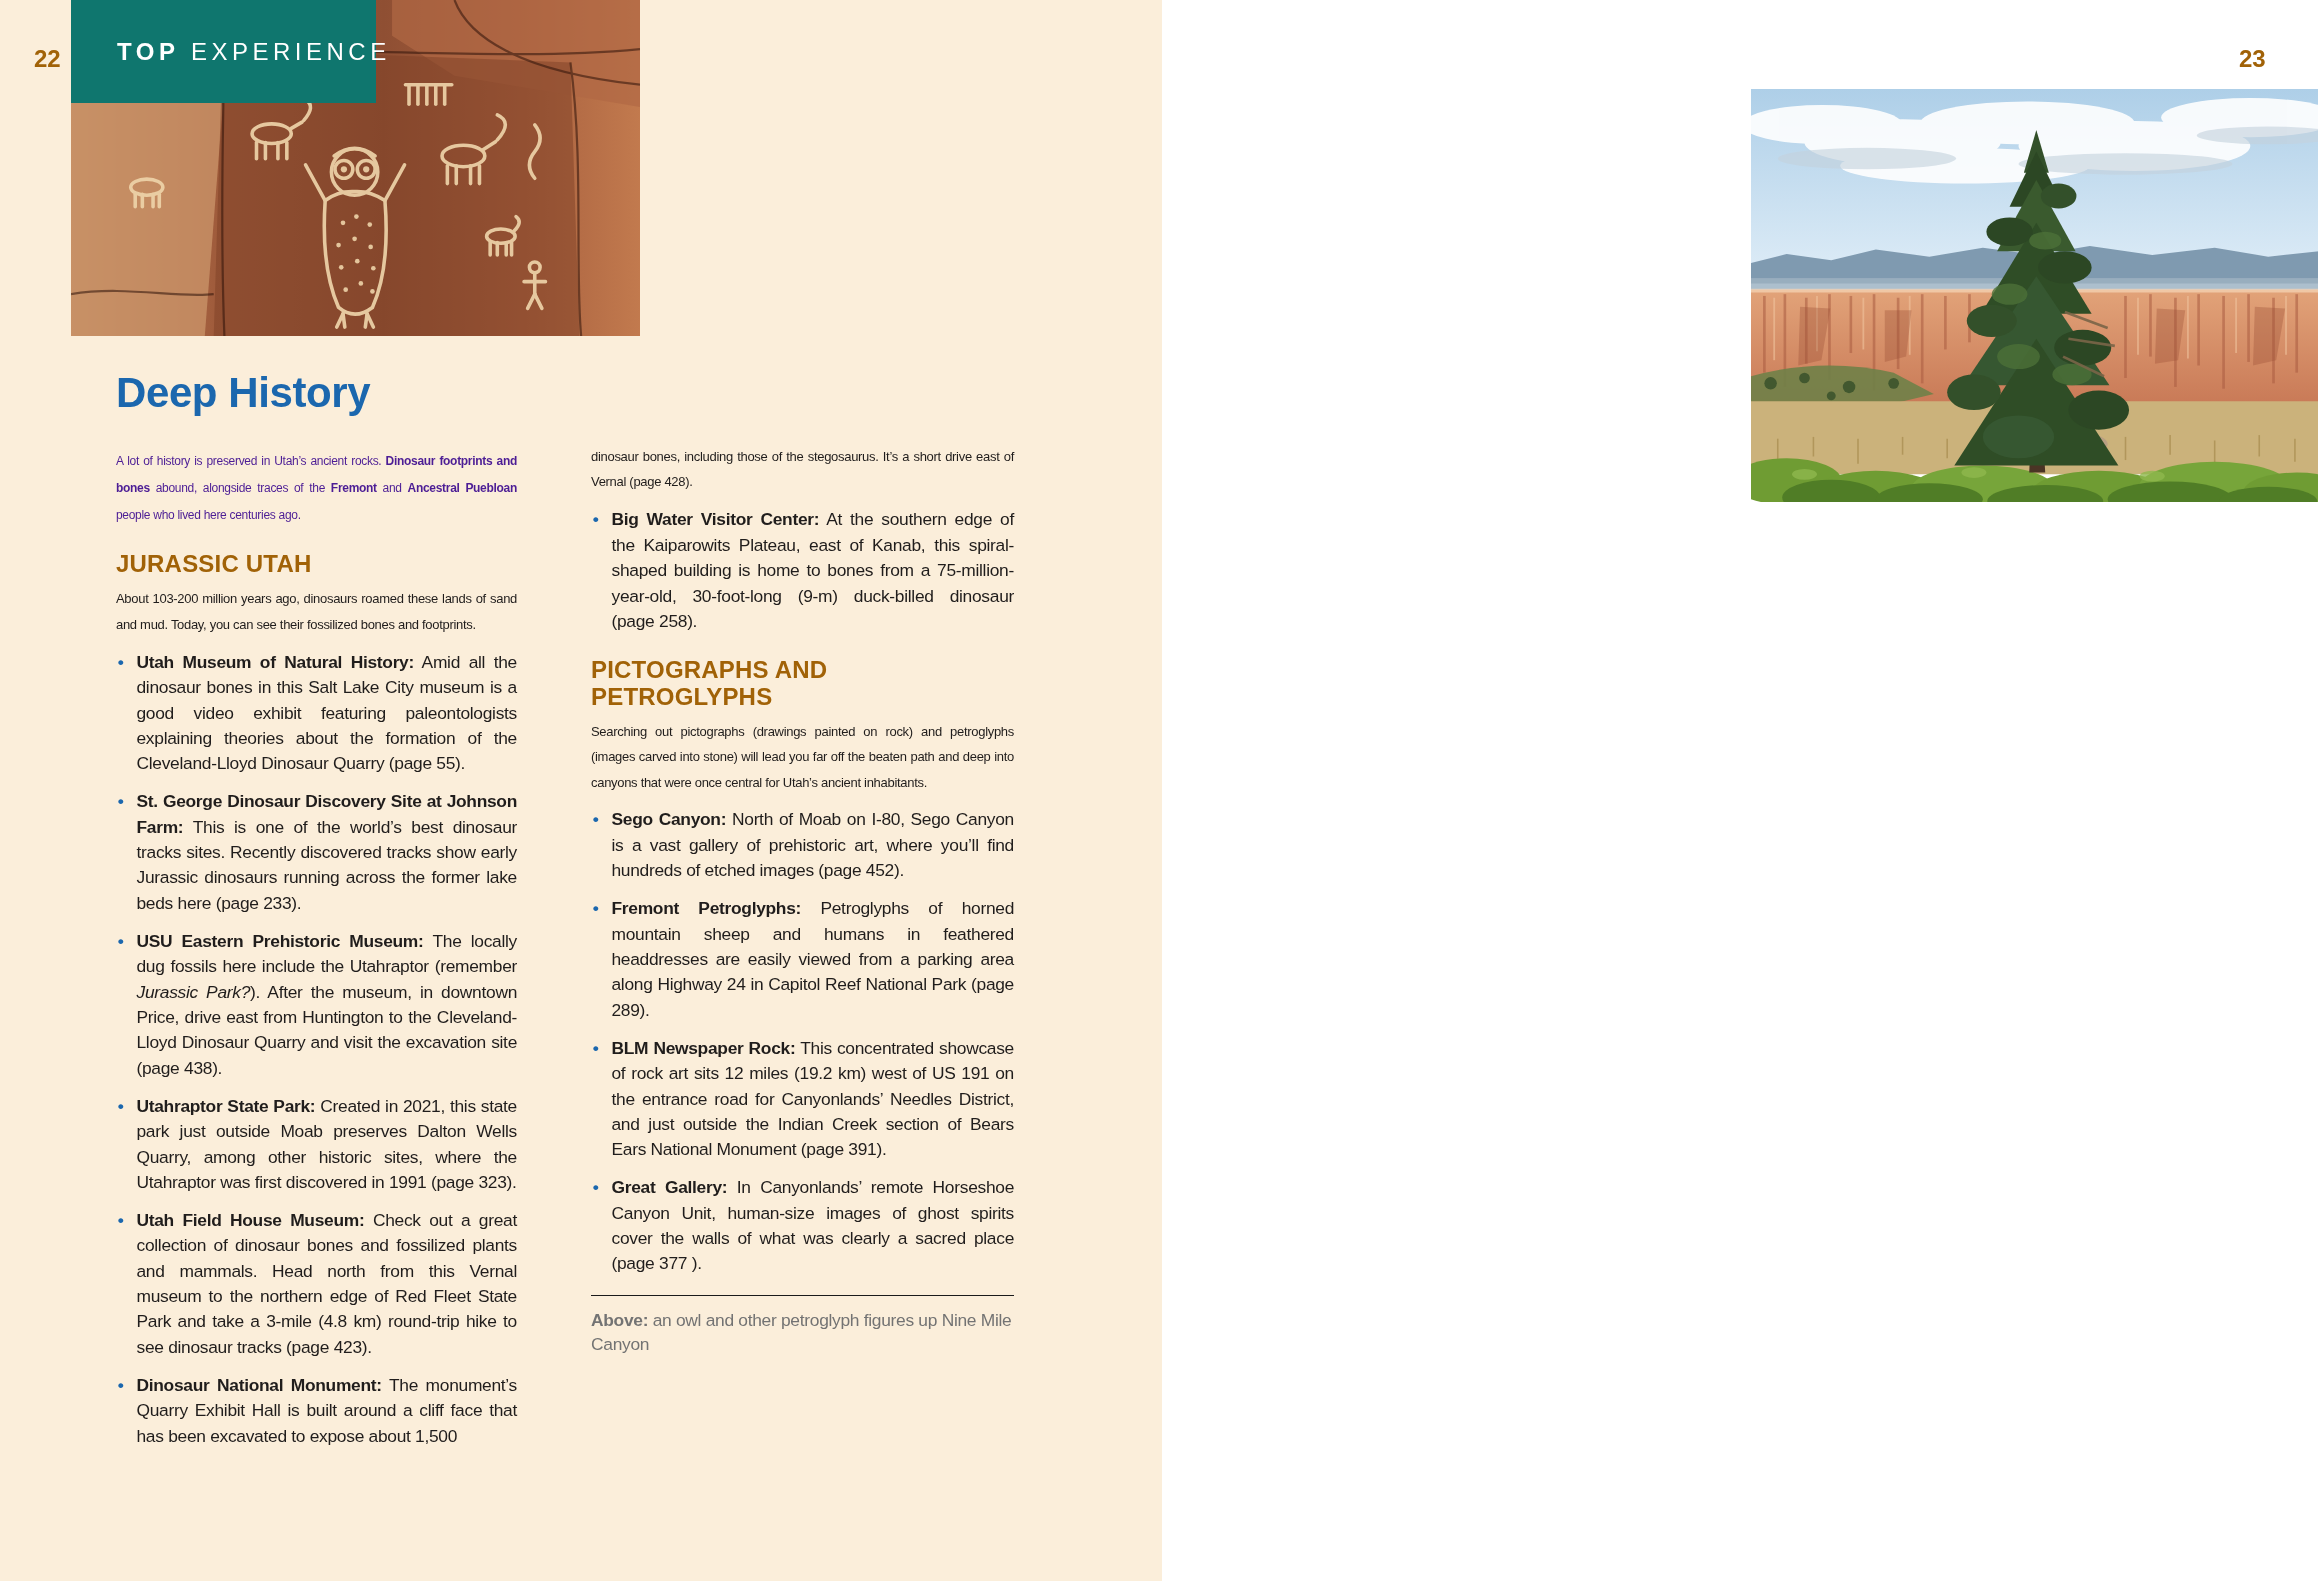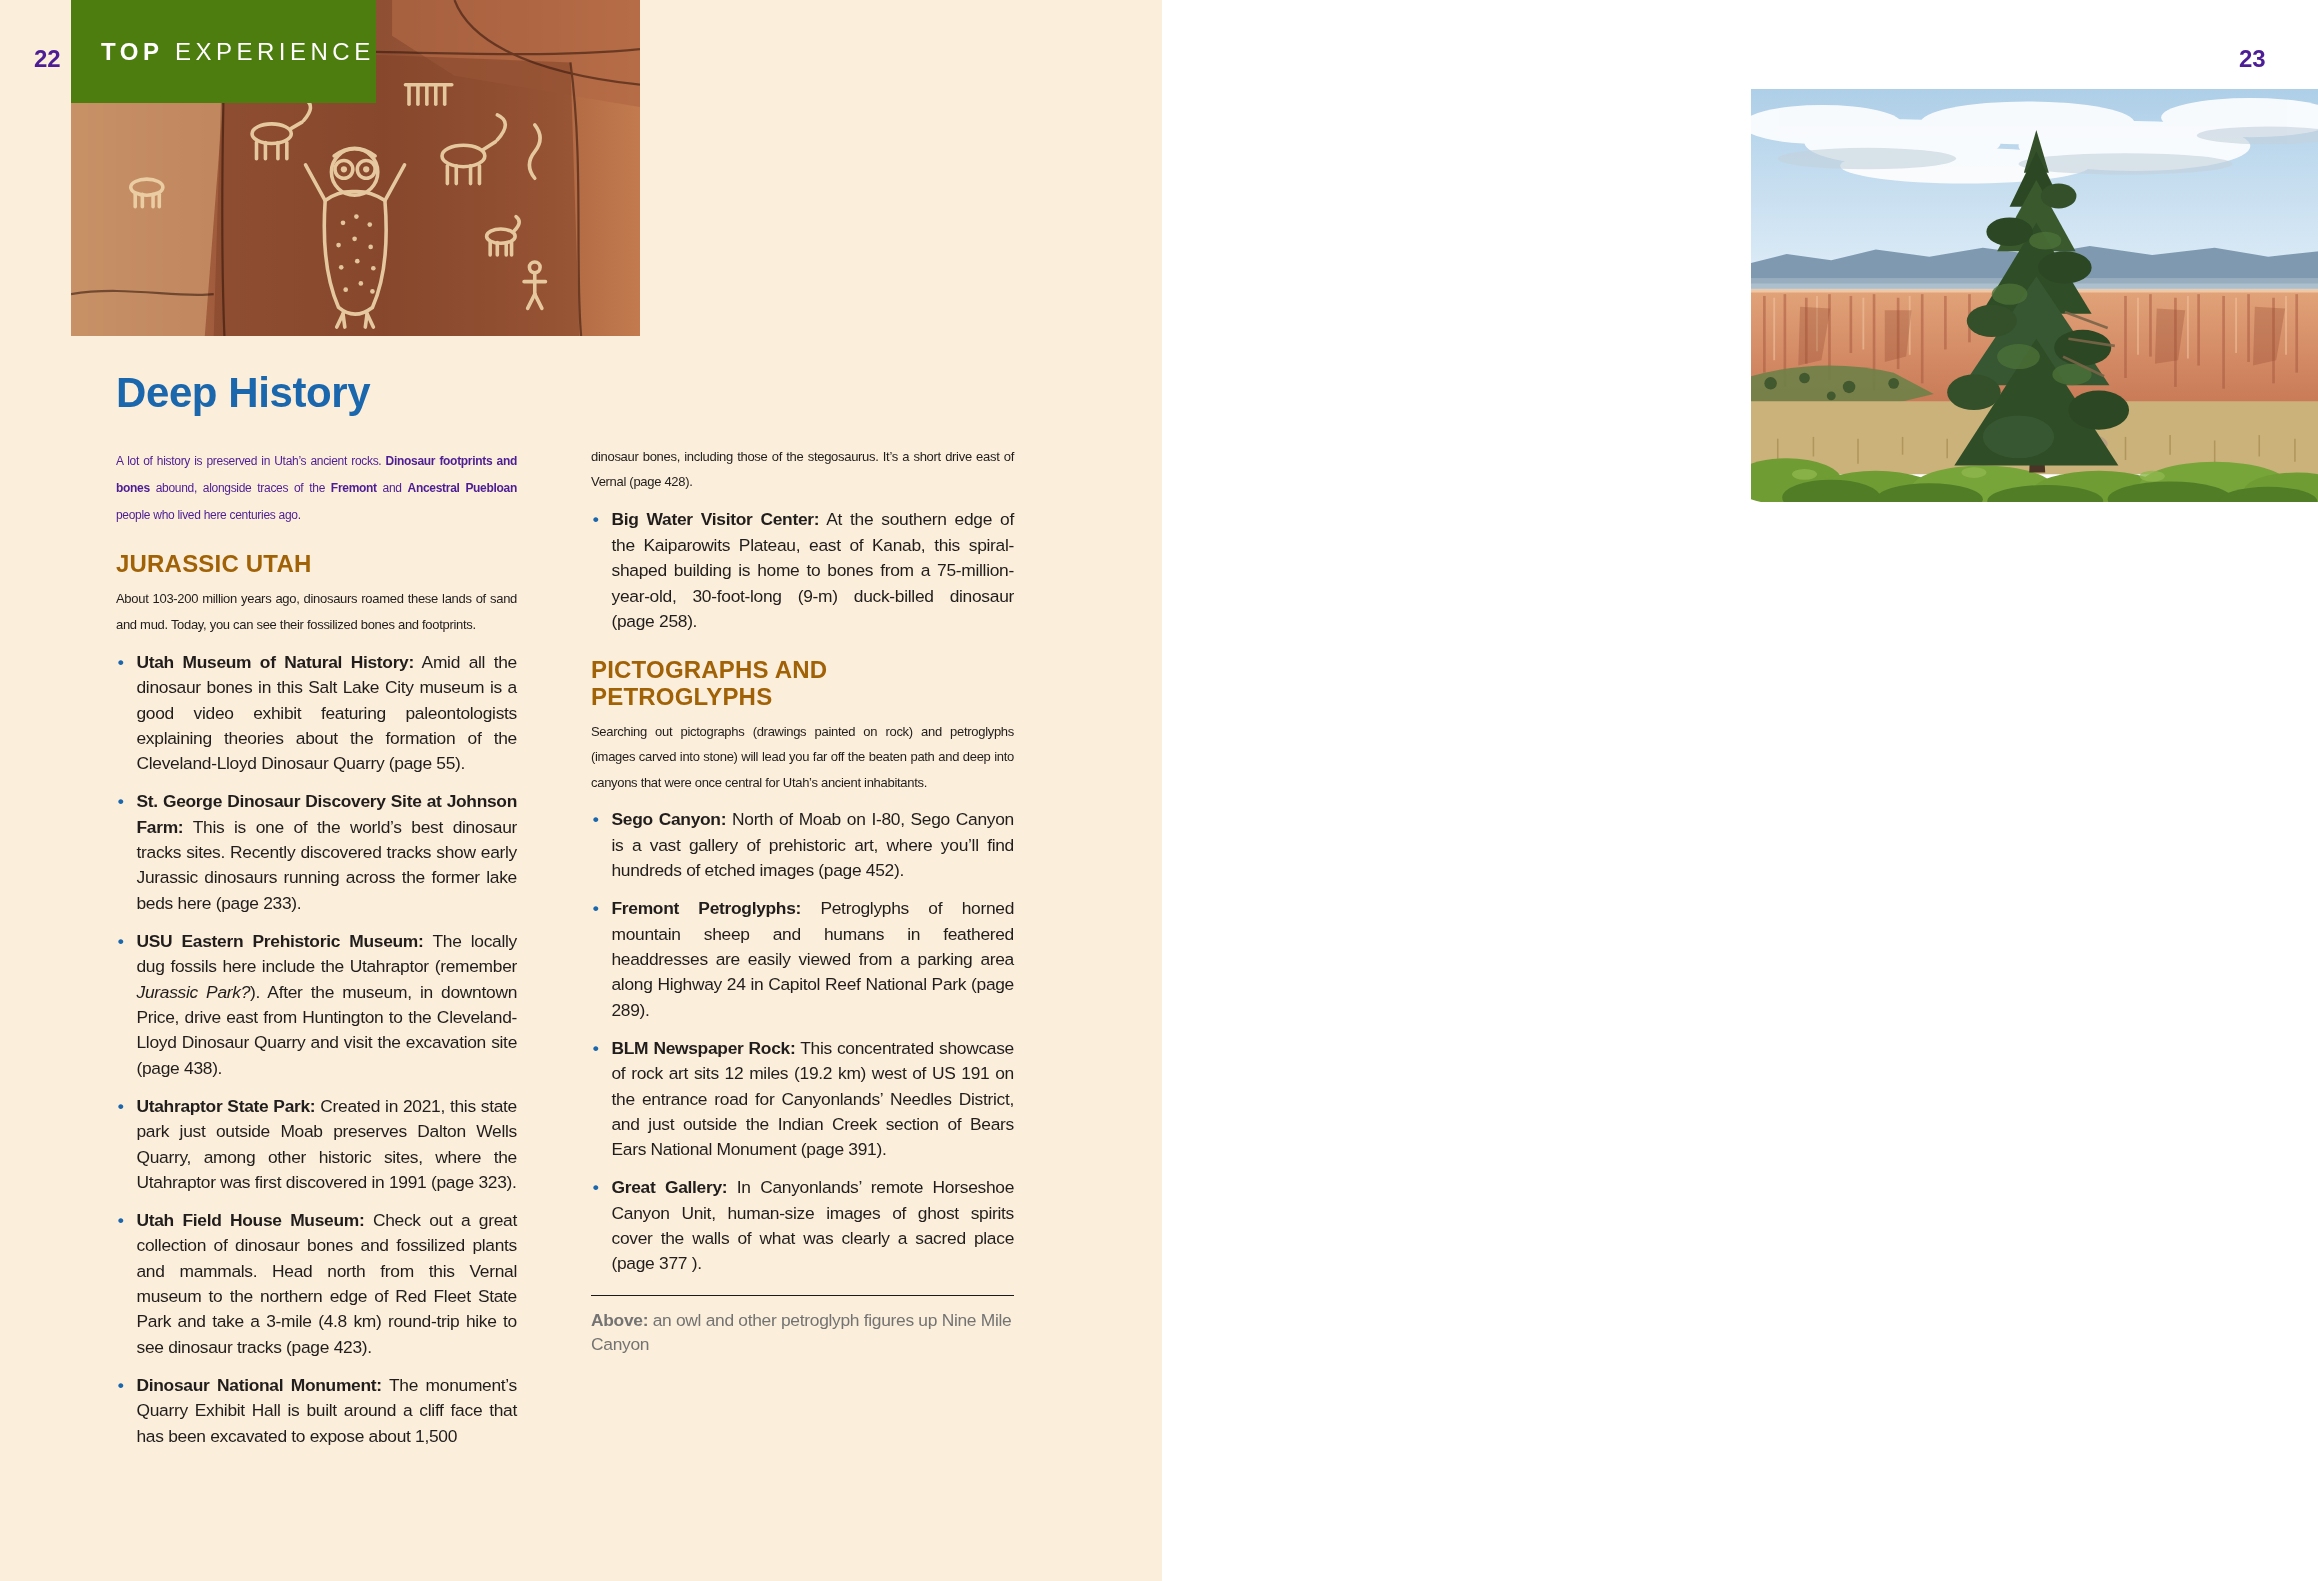--- a/index.html
+++ b/index.html
@@ -6,31 +6,31 @@
   body {
     width:2319px; height:1581px; position:relative; overflow:hidden;
     background:#ffffff;
     font-family:"Liberation Sans","DejaVu Sans",sans-serif;
     -webkit-font-smoothing:antialiased;
   }
   .page { position:absolute; top:0; height:1581px; }
   #page-left  { left:0; width:1162px; background:#fbeeda; }
   #page-right { left:1162px; width:1157px; background:#ffffff;padding-left:16px; }
 
-  .pagenum { position:absolute; font-weight:700; font-size:24px; color:#4c1d95; }
+  .pagenum { position:absolute; font-weight:700; font-size:24px; color:#a16207; }
   #pagenum-left  { left:34px;  top:45px; }
   #pagenum-right { left:1077px; top:45px; }
 
   
   .photo-petro { position:absolute; left:71px; top:0; width:569px; height:336px; overflow:hidden; }
   .photo-petro svg { display:block; width:100%; height:100%; }
   .banner {
     position:absolute; left:71px; top:0; width:305px; height:103px;
-    background:#4d7c0f; color:#ffffff; display:flex; align-items:center;
-    padding-left:30px; box-sizing:border-box; font-size:24px; letter-spacing:4.5px;
+    background:#0f766e; color:#ffffff; display:flex; align-items:center;
+    padding-left:46px; box-sizing:border-box; font-size:24px; letter-spacing:4.5px;
   }
   .banner .b1 { font-weight:700; margin-right:11.6px; }
   .banner .b2 { font-weight:400; }
 
   
   .col { position:absolute; }
   #colA { left:100px; top:368px; width:401px;margin-left:16px; }
   #colB { left:591px; top:444px; width:423px; }
 
   .title { font-size:42px; line-height:50px; font-weight:700; color:#1b67ae; margin:0 0 30px; letter-spacing:-0.4px; }

